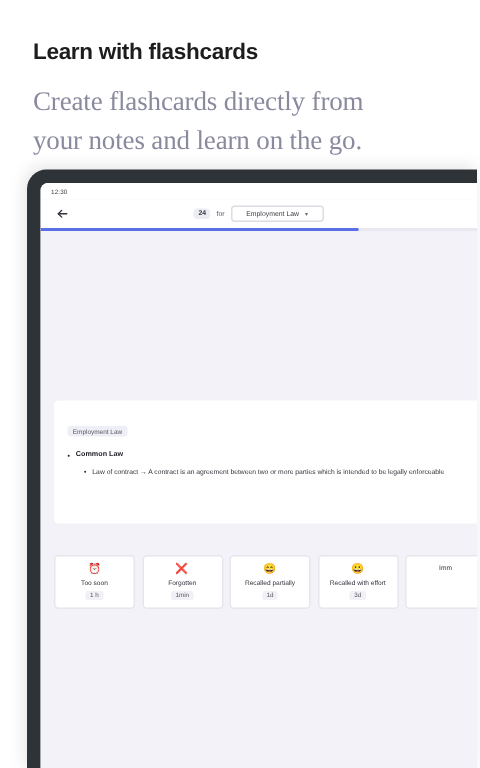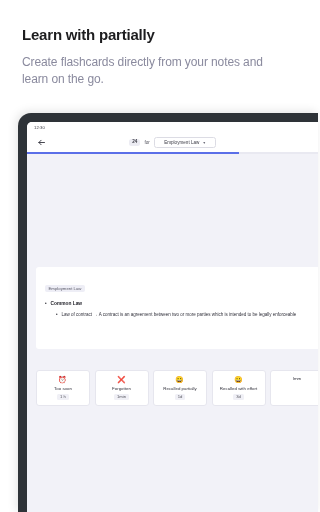--- a/index.html
+++ b/index.html
@@ -10,22 +10,22 @@
     -webkit-font-smoothing:antialiased;
   }
 
   
   .promo{ padding:26px 22px 0 22px; }
   .promo-title{
     font-size:15px; font-weight:bold; color:#1d1d1f;
     letter-spacing:-0.2px; line-height:1.25;
   }
   .promo-sub{
-    margin-top:9px; font-size:12px; color:#8a8a9e;
-    line-height:1.45; letter-spacing:-0.1px; font-weight:400;
+    margin-top:9px; font-size:18px; color:#8a8a9e;
+    line-height:1.45; letter-spacing:-0.1px; font-weight:400;font-family:Liberation Serif, serif;
   }
 
   
   .device{
     position:absolute; left:18px; top:113px;
     width:300px; height:400px;
     background:#2e3338;
     border-radius:13px 0 0 0;
     padding:9px 0 0 9px;
     box-shadow:-2px -2px 10px rgba(0,0,0,.10);
@@ -161,21 +161,21 @@
     background:#f0f0f6;
     border-radius:1.5px;
     padding:1px 3px; line-height:1;
   }
   .rate-card.partial{ min-width:54px; }
 </style>
 </head>
 <body>
 
 <div class="promo">
-  <div class="promo-title">Learn with partially</div>
+  <div class="promo-title">Learn with flashcards</div>
   <div class="promo-sub">Create flashcards directly from your notes and learn on the go.</div>
 </div>
 
 <div class="device">
   <div class="screen">
 
     <div class="statusbar">
       <span class="status-time">12:30</span>
     </div>
 

